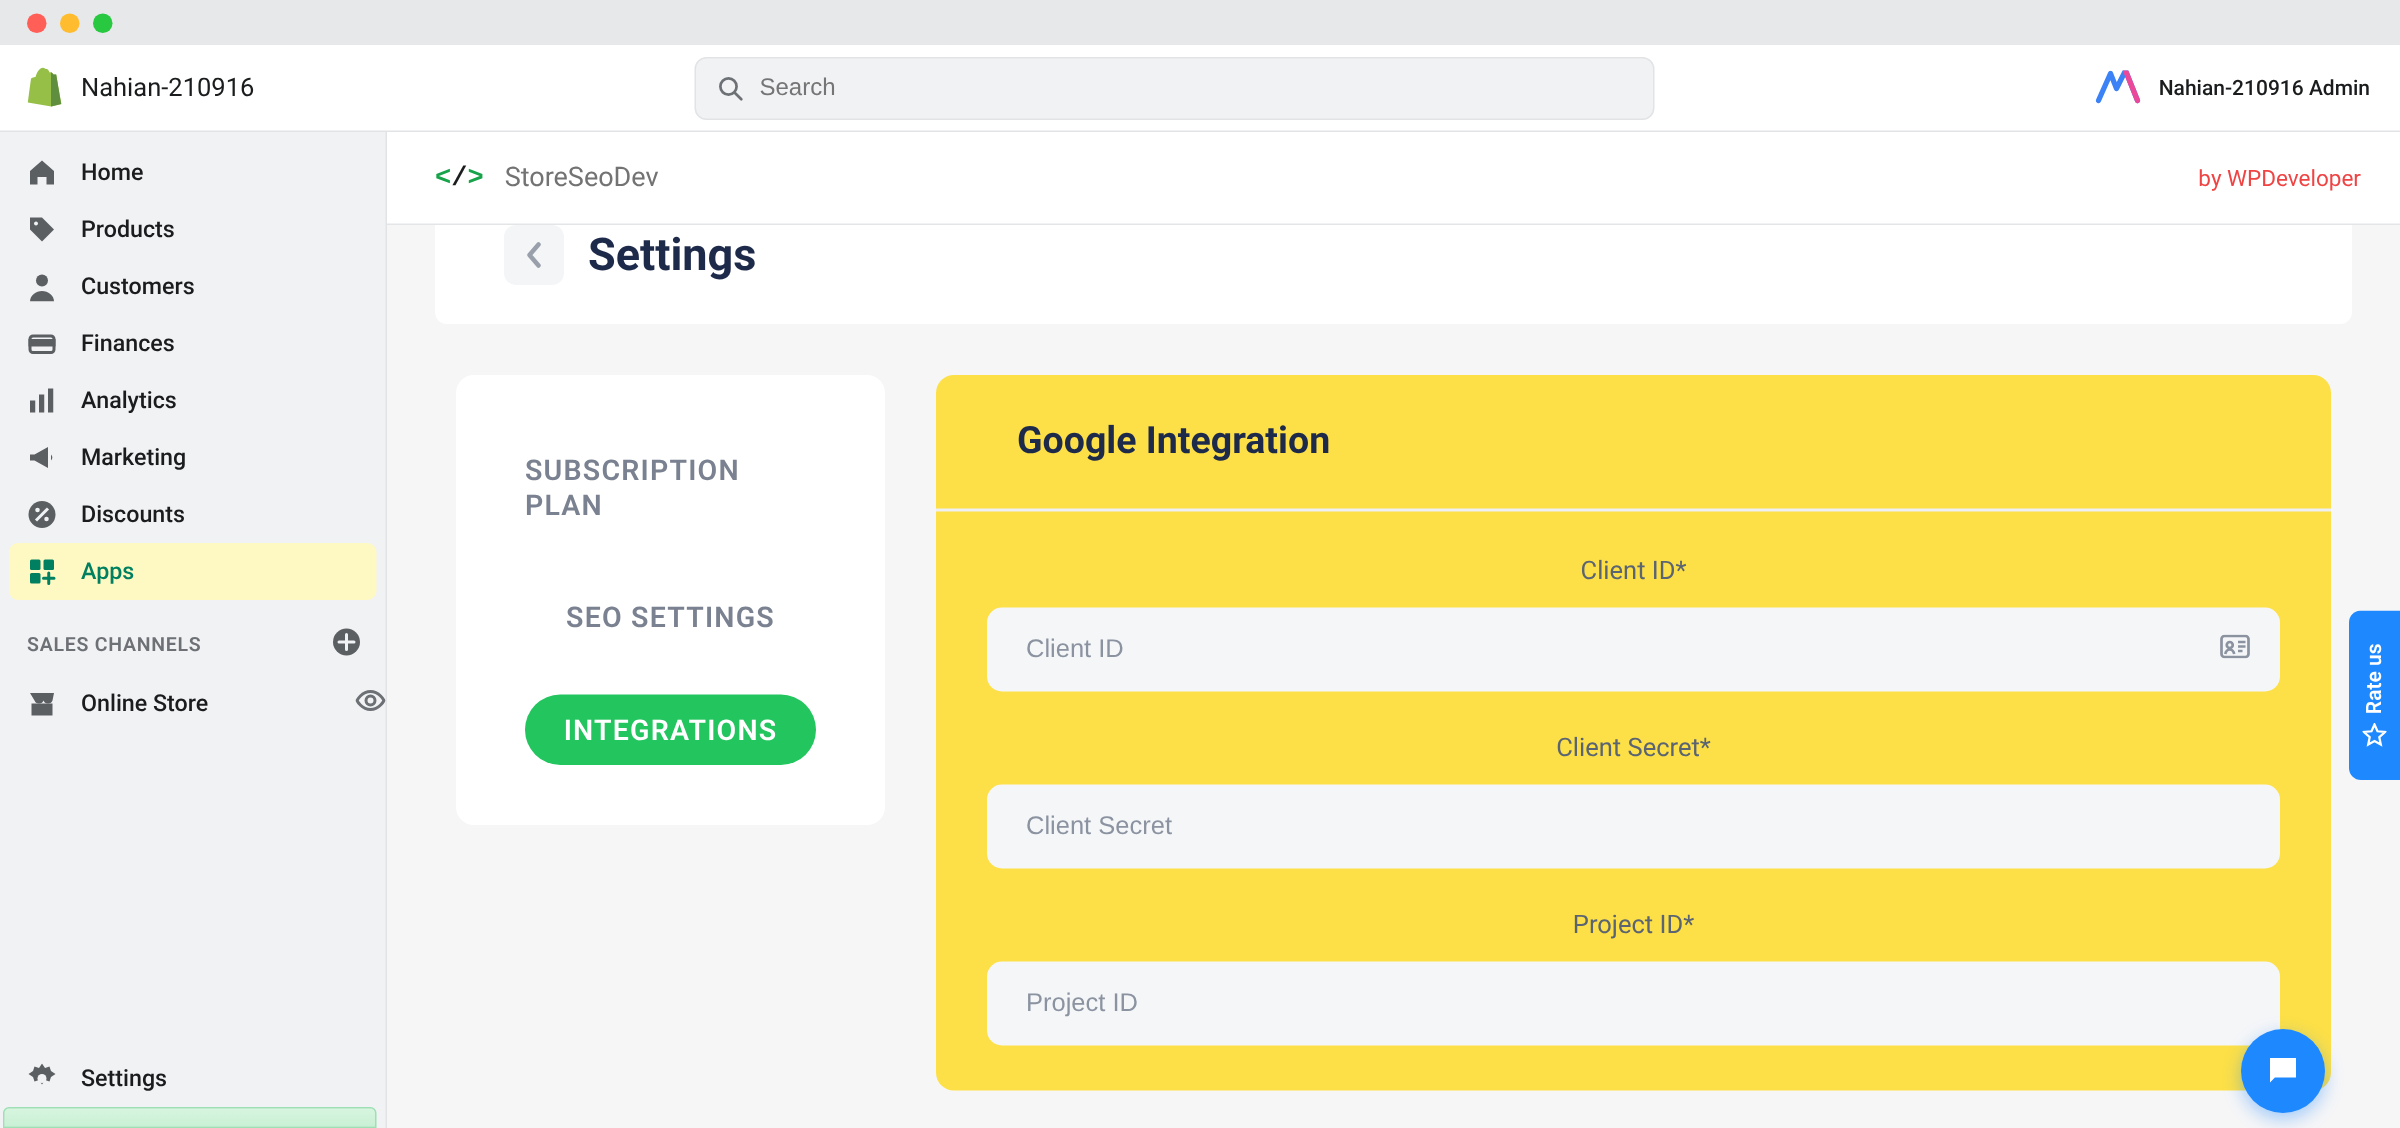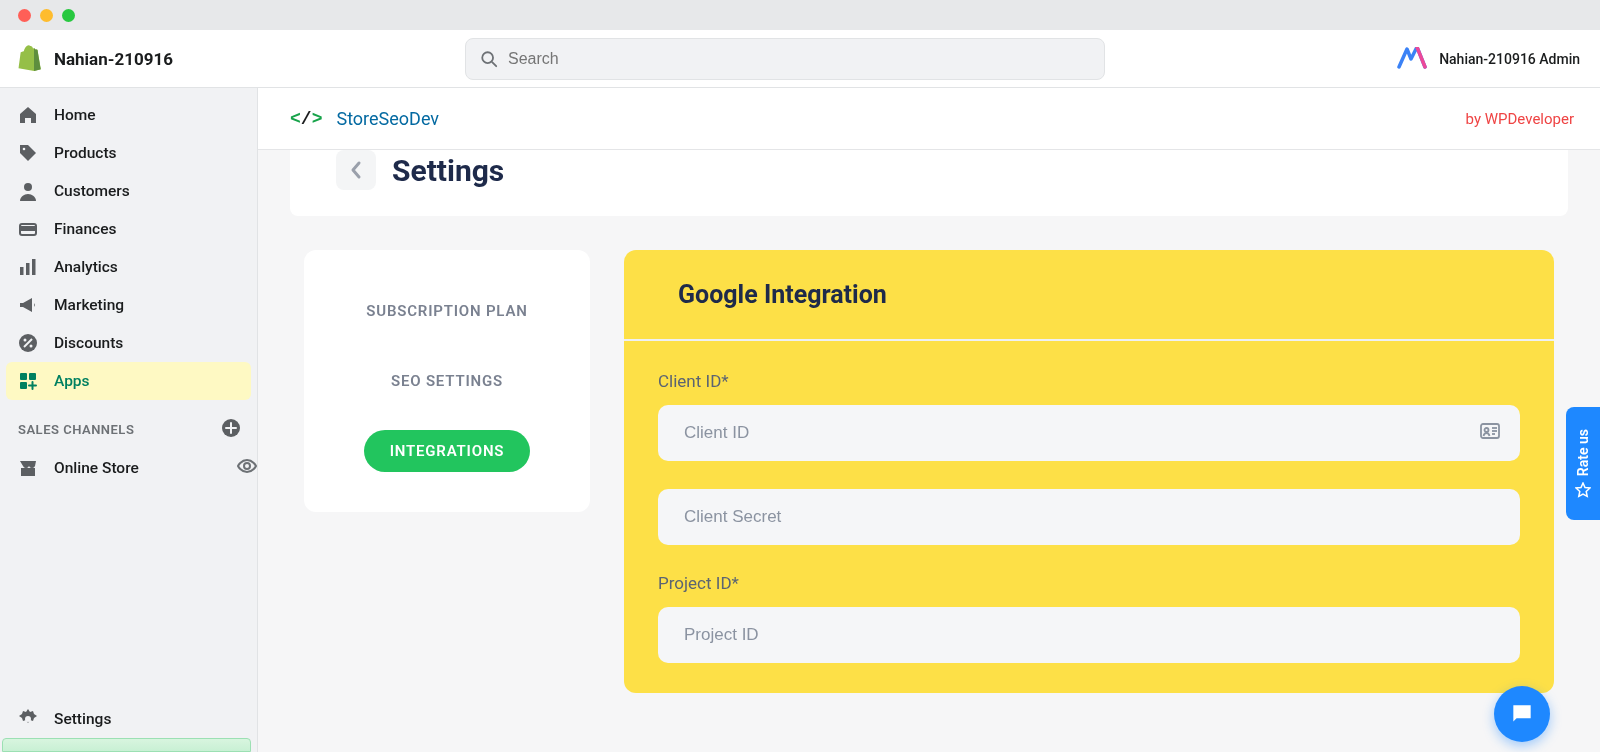--- a/index.html
+++ b/index.html
@@ -32,21 +32,21 @@
       border-bottom: 1px solid #e1e3e5;
       display: flex;
       align-items: center;
       padding: 0 20px 0 16px;
     }
     .shop-logo {
       width: 26px; height: 30px; margin-right: 12px;
       display: flex; align-items: center; justify-content: center;
     }
     .shop-logo svg { width: 26px; height: 30px; }
-    .store-name { font-size: 17px; font-weight: 700; color: #1a1c1d; }
+    .store-name { font-size: 17px; font-weight: 400; color: #1a1c1d; }
     .search-wrap { flex: 1; display: flex; justify-content: center; }
     .search-box {
       width: 640px; height: 42px;
       background: #f1f2f4;
       border: 1px solid #e1e3e5;
       border-radius: 8px;
       display: flex; align-items: center;
       padding: 0 14px;
       color: #6d7175;
     }
@@ -98,21 +98,21 @@
     .app-bar {
       height: 62px;
       background: #fff;
       border-bottom: 1px solid #e4e5e7;
       display:flex; align-items:center;
       padding: 0 26px 0 32px;
       gap: 14px;
     }
     .app-bar .app-logo { font-family: 'Courier New', monospace; font-weight:700; font-size:18px; color:#17a34a; }
     .app-bar .app-logo .slash { color:#1a1c1d; }
-    .app-bar .app-title { font-size: 18px; color:#0369a1; font-weight:400; }
+    .app-bar .app-title { font-size: 18px; color:#737373; font-weight:400; }
     .app-bar .by { margin-left:auto; color:#ef4444; font-size:15px; }
 
     .page-header {
       background:#fff;
       padding: 0 46px 26px 46px;
       display:flex; align-items:center; gap:16px;
       margin: 0 32px;
       border-radius: 0 0 8px 8px;
     }
     .back-btn {
@@ -131,41 +131,41 @@
     .settings-nav {
       width: 286px;
       background:#fff;
       border-radius: 12px;
       padding: 40px 20px;
       display:flex; flex-direction:column; align-items:center;
       gap: 28px;
       height: fit-content;
     }
     .settings-nav-item {
-      font-size: 15px; font-weight:600; letter-spacing: .8px;
+      font-size: 19px; font-weight:600; letter-spacing: .8px;
       color:#7a8190; cursor:pointer;
       padding: 12px 26px;
       border-radius: 999px;
     }
     .settings-nav-item.active { background:#22c55e; color:#fff; }
 
     .form-card {
       flex:1;
       background:#fde047;
       border-radius: 12px;
       padding: 0;
     }
     .form-card-header {
       padding: 30px 54px;
       border-bottom: 2px solid #eef0f3;
     }
     .form-card-title { font-size: 25px; font-weight:700; color:#1e2a4a; }
     .form-body { padding: 30px 34px; display:flex; flex-direction:column; gap: 28px; }
     .form-group { display:flex; flex-direction:column; gap: 14px; }
-    .form-label { font-size: 17px; color:#5b6472; }
+    .form-label { font-size: 17px; color:#5b6472;text-align:center; }
     .form-input-wrap { position:relative; }
     .form-input {
       width: 100%;
       height: 56px;
       background:#f5f6f8;
       border:none;
       border-radius: 10px;
       padding: 0 26px;
       font-size: 17px;
       color:#8b93a1;
@@ -411,20 +411,21 @@
                     <path d="M3.5 13c.5-2 1.5-3 3-3s2.5 1 3 3"></path>
                     <line x1="12" y1="5" x2="17" y2="5"></line>
                     <line x1="12" y1="8" x2="17" y2="8"></line>
                     <line x1="12" y1="11" x2="15" y2="11"></line>
                   </svg>
               </span>
             </div>
           </div>
 
           <div class="form-group">
+            <div class="form-label">Client Secret*</div>
             <div class="form-input-wrap">
               <input class="form-input" placeholder="Client Secret" style="">
             </div>
           </div>
 
           <div class="form-group">
             <div class="form-label">Project ID*</div>
             <div class="form-input-wrap">
               <input class="form-input" placeholder="Project ID" style="">
             </div>

